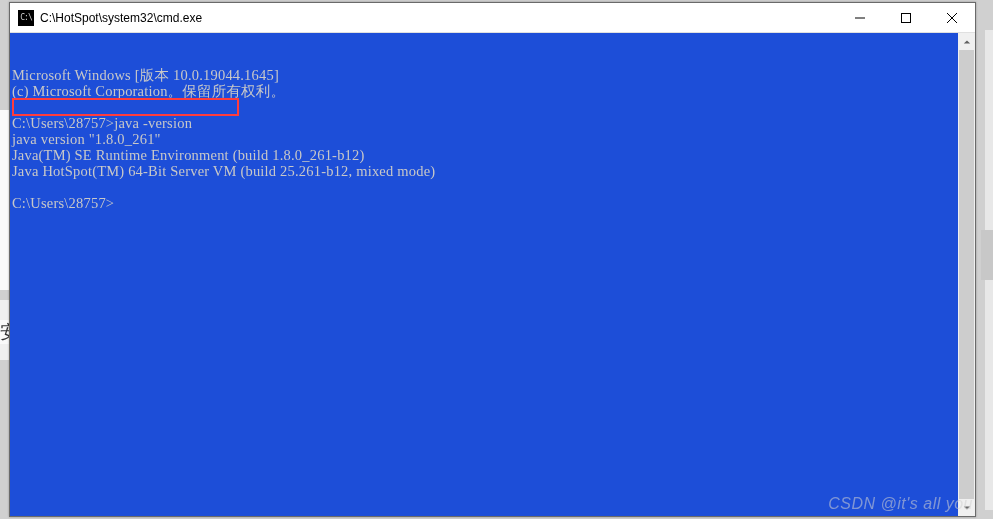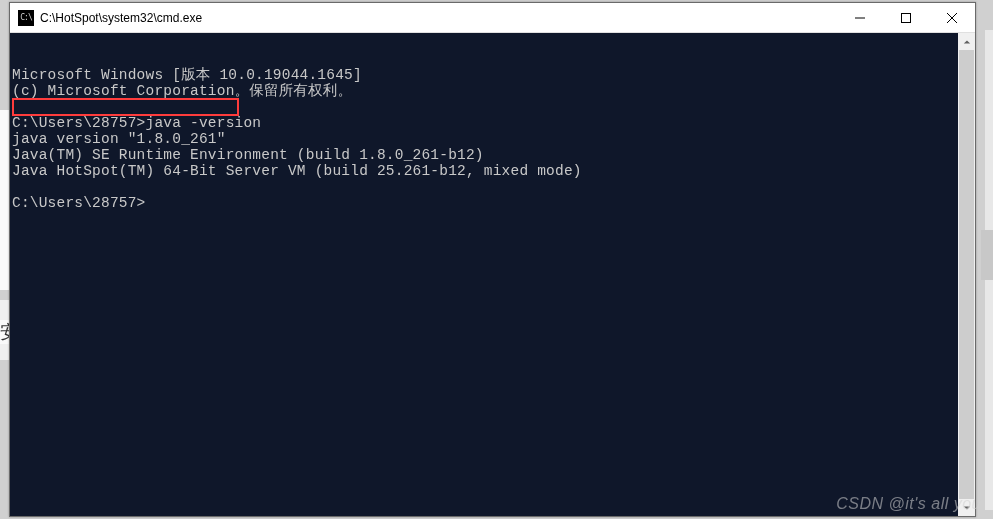--- a/index.html
+++ b/index.html
@@ -77,23 +77,23 @@
     }
     .win-btn svg { width: 10px; height: 10px; }
     .client-area {
       flex: 1;
       display: flex;
       background: #000;
       min-height: 0;
     }
     .terminal {
       flex: 1;
-      background: #0f172a;
+      background: #1d4ed8;
       color: #c8c8c8;
-      font-family: Liberation Mono, monospace;
+      font-family: Liberation Serif, serif;
       font-size: 14.5px;
       line-height: 16px;
       padding: 2px 0 12px 2px;
       white-space: pre;
       overflow: hidden;
       position: relative;
       letter-spacing: 0.2px;
     }
     .terminal .line { display: block; height: 16px; }
     .highlight-box {
@@ -123,21 +123,21 @@
     .sb-track { flex: 1; background: #f0f0f0; position: relative; }
     .sb-thumb {
       position: absolute;
       left: 1px; right: 1px;
       top: 0; height: 100%;
       background: #cdcdcd;
     }
     .watermark {
       position: absolute;
       bottom: 6px;
-      right: 12px;
+      right: 20px;
       color: rgba(210,210,210,0.55);
       font-size: 16px;
       font-style: italic;
       font-family: "Segoe UI", sans-serif;
       letter-spacing: 0.5px;
       pointer-events: none;
     }
   </style>
 </head>
 <body>

